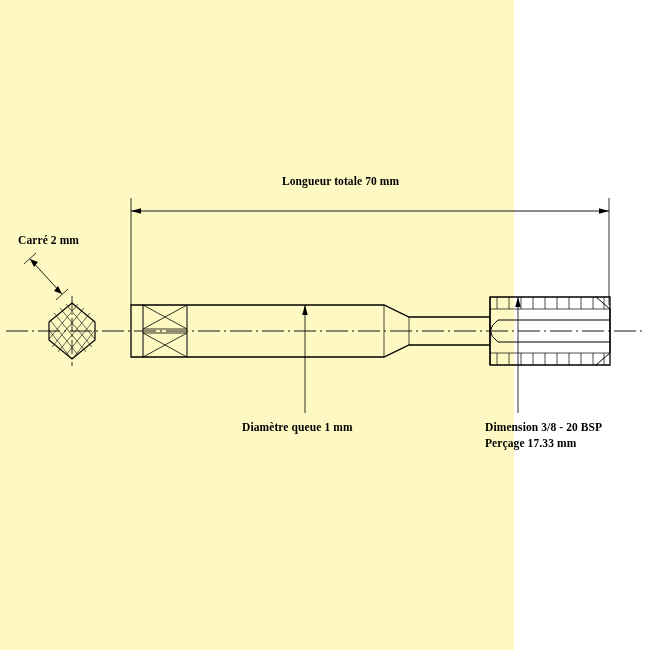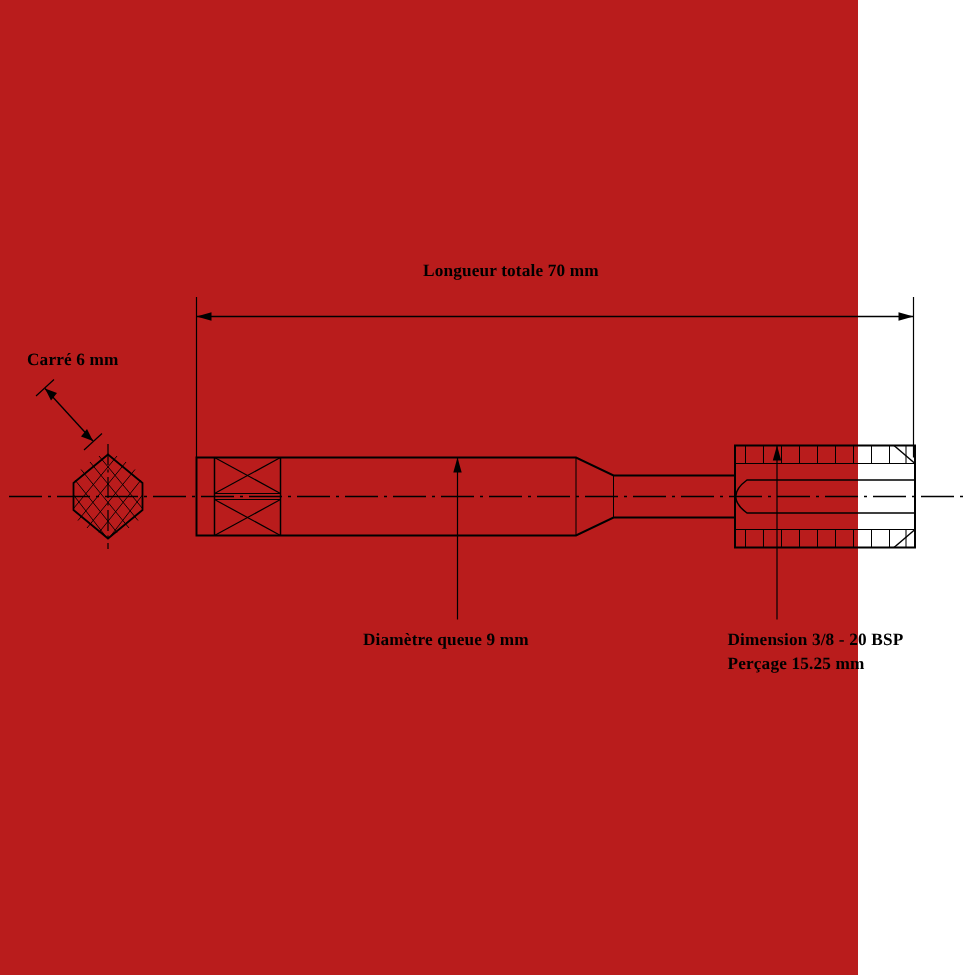--- a/index.html
+++ b/index.html
@@ -8,23 +8,23 @@
     background: #ffffff;
   }
   body {
     width: 650px;
     height: 650px;
     overflow: hidden;
     font-family: "Liberation Serif", serif;
   }
   #stage {
     position: relative;
-    width: 572px;
+    width: 514px;
     height: 650px;
-    background: #b91c1c;
+    background: #fef9c3;
   }
   svg.drawing {
     position: absolute;
     left: 0;
     top: 0;
     width: 650px;
     height: 650px;
   }
   .lbl {
     position: absolute;
@@ -159,21 +159,21 @@
 
     <g>
       <line x1="518" y1="297" x2="518" y2="413" stroke="#000000" stroke-width="0.8"></line>
       <polygon points="518,297 515.2,307 520.8,307" fill="#000000"></polygon>
     </g>
 
   </svg>
 
   <div class="lbl" id="label-length">Longueur totale 70 mm</div>
 
-  <div class="lbl" id="label-square">Carré 6 mm</div>
+  <div class="lbl" id="label-square">Carré 2 mm</div>
 
-  <div class="lbl" id="label-shank">Diamètre queue 9 mm</div>
+  <div class="lbl" id="label-shank">Diamètre queue 1 mm</div>
 
   <div class="lbl" id="label-dim1">Dimension 3/8 - 20 BSP</div>
 
-  <div class="lbl" id="label-dim2">Perçage 15.25 mm</div>
+  <div class="lbl" id="label-dim2">Perçage 17.33 mm</div>
 
 </div>
 
 </body></html>

